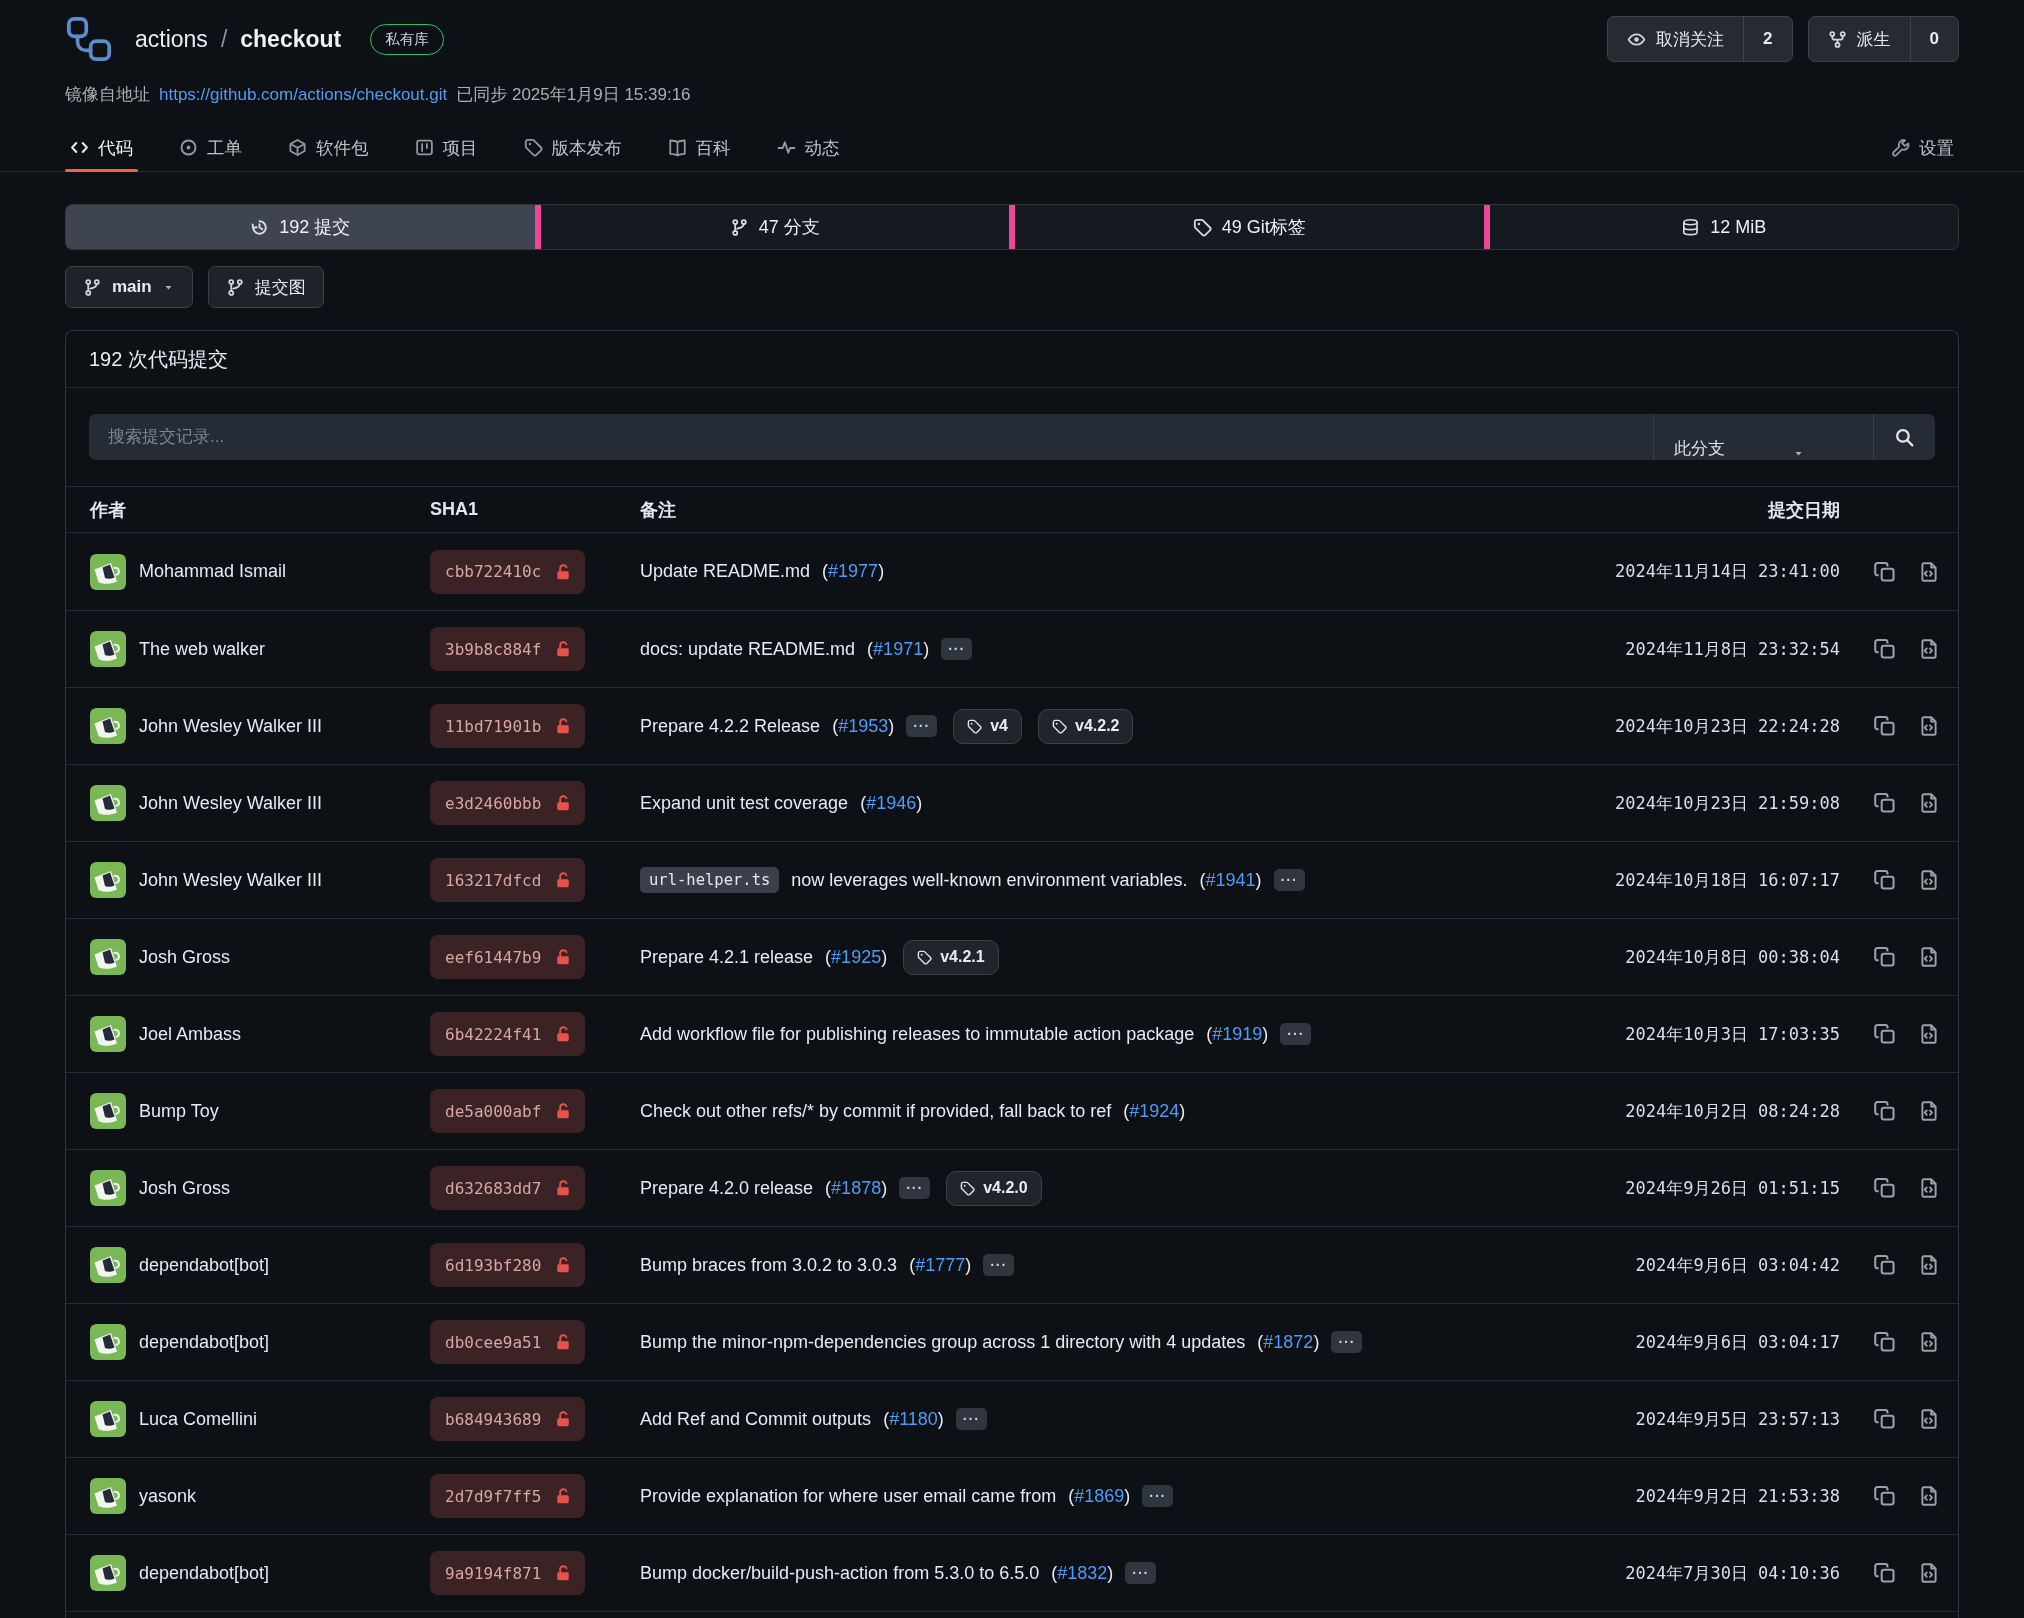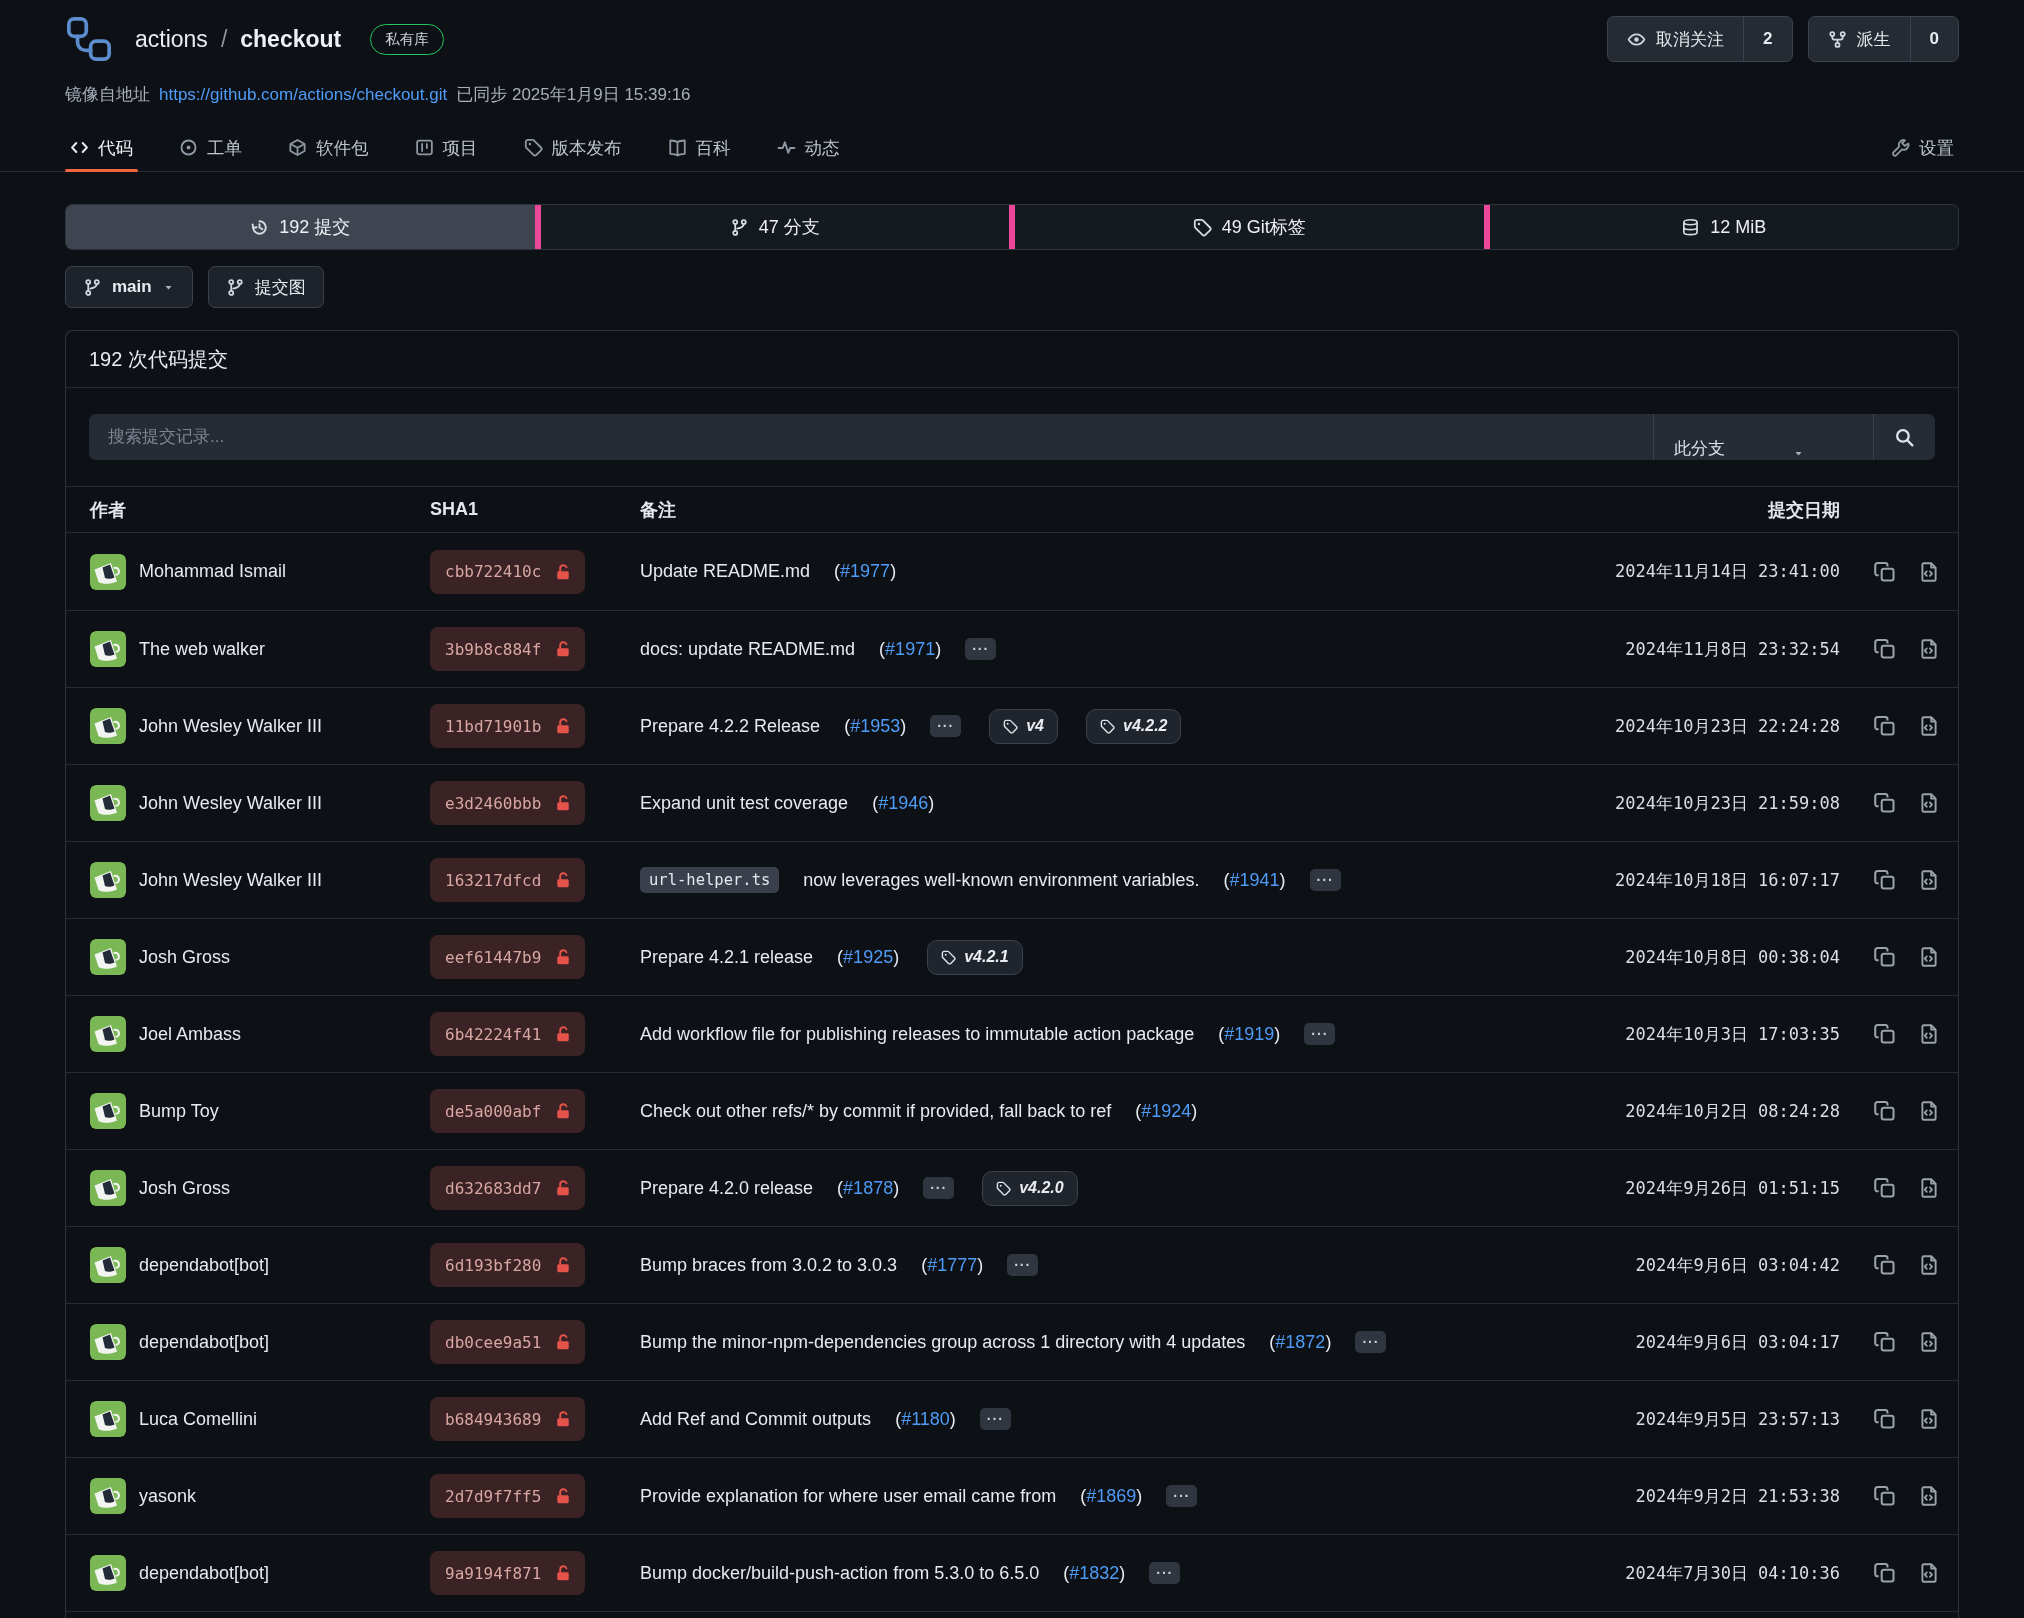--- a/index.html
+++ b/index.html
@@ -70,25 +70,25 @@
   .grid-cols { display:grid; grid-template-columns:340px 210px 1fr 255px 100px; align-items:center; padding-left:24px; padding-right:18px; }
   .thead { height:46px; font-size:18px; font-weight:600; color:#e2e7ed; border-bottom:1px solid #262c34; }
   .col-date { text-align:right; }
 
   .row { height:77px; border-top:1px solid #262c34; }
   .row:first-child { border-top:none; }
   .author { display:flex; align-items:center; gap:13px; font-size:18px; color:#e6ebf1; white-space:nowrap; overflow:hidden; cursor:pointer; }
   .avatar { width:36px; height:36px; border-radius:6px; flex:none; }
   .sha-badge { display:inline-flex; align-items:center; gap:13px; height:44px; padding:0 13px 0 15px; background:#3b2224; border-radius:8px; font-family:"DejaVu Sans Mono","Liberation Mono",monospace; font-size:16px; color:#d8a7a3; cursor:pointer; }
   .lock { width:18px; height:18px; color:#e5534b; flex:none; }
-  .msg { display:flex; align-items:center; gap:24px; font-size:18px; color:#e6ebf1; white-space:nowrap; overflow:hidden; }
+  .msg { display:flex; align-items:center; gap:12px; font-size:18px; color:#e6ebf1; white-space:nowrap; overflow:hidden; }
   .msg .issue a { color:#4f9cf8; }
   .code-chip { font-family:"DejaVu Sans Mono","Liberation Mono",monospace; font-size:15.5px; background:#39404c; border-radius:5px; padding:4px 9px; color:#e3e8ee; }
   .more { display:inline-flex; align-items:center; background:#2f3640; border-radius:5px; height:22px; padding:0 7px; color:#cbd3db; font-weight:700; font-size:14px; letter-spacing:1px; cursor:pointer; }
-  .tagpill { display:inline-flex; align-items:center; gap:8px; height:35px; padding:0 13px; border:1px solid #3b424c; background:#20252d; border-radius:10px; font-size:16px; font-weight:600; color:#e9edf2; margin-left:4px; cursor:pointer;font-style:italic; }
+  .tagpill { display:inline-flex; align-items:center; gap:8px; height:35px; padding:0 13px; border:1px solid #3b424c; background:#20252d; border-radius:10px; font-size:16px; font-weight:600; color:#e9edf2; margin-left:4px; cursor:pointer; }
   .tagpill .ic-sm { color:#dfe4ea; }
   .date { text-align:right; font-family:"DejaVu Sans Mono","Liberation Mono",monospace; font-size:17px; color:#d9dfe6; white-space:nowrap; }
   .acts { display:flex; justify-content:flex-end; gap:22px; color:#9aa2ac; }
   .acts .act { cursor:pointer; display:flex; }
   .acts .ic-lg { width:22px; height:22px; }
 </style>
 </head>
 <body>
 
 <svg width="0" height="0" style="position:absolute" aria-hidden="true">

